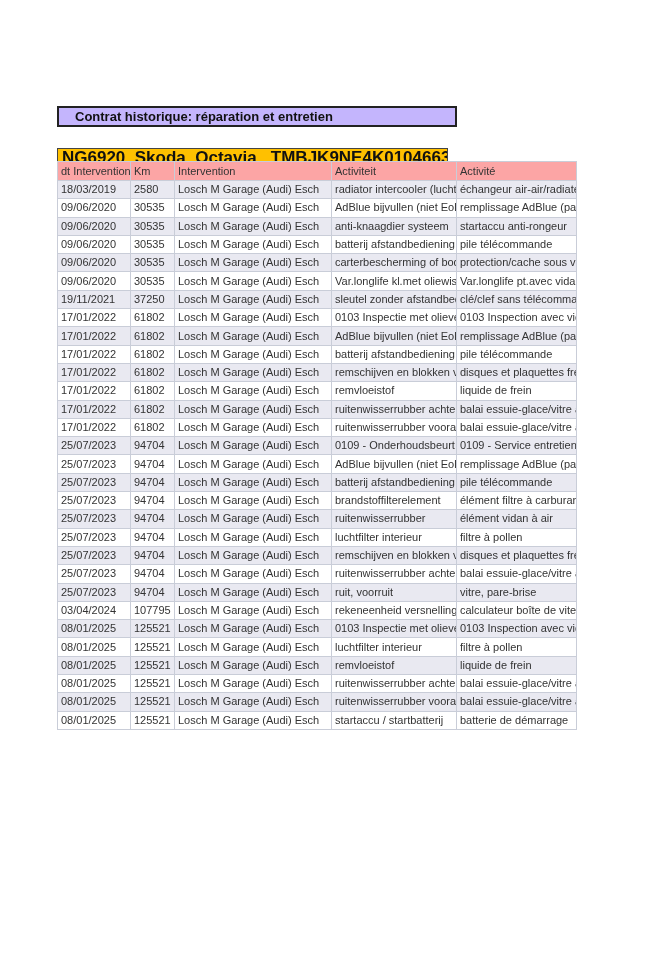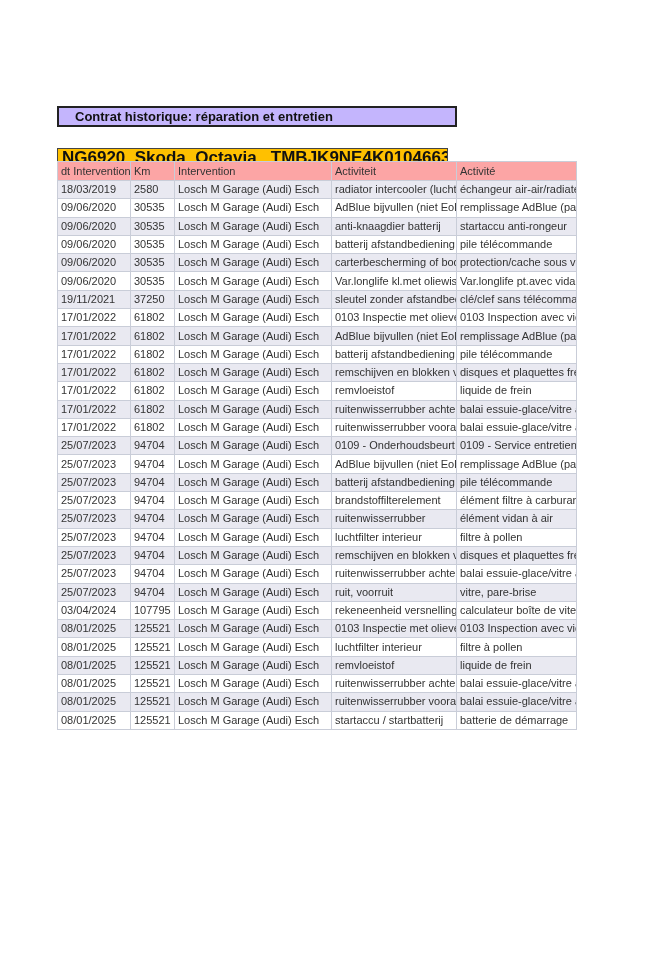--- a/index.html
+++ b/index.html
@@ -120,21 +120,21 @@
       <td>30535</td>
       <td>Losch M Garage (Audi) Esch</td>
       <td>AdBlue bijvullen (niet Eolys</td>
       <td>remplissage AdBlue (pas</td>
     </tr>
 
     <tr>
       <td>09/06/2020</td>
       <td>30535</td>
       <td>Losch M Garage (Audi) Esch</td>
-      <td>anti-knaagdier batterij</td>
+      <td>anti-knaagdier systeem</td>
       <td>startaccu anti-rongeur</td>
     </tr>
 
     <tr>
       <td>09/06/2020</td>
       <td>30535</td>
       <td>Losch M Garage (Audi) Esch</td>
       <td>batterij afstandbediening</td>
       <td>pile télécommande</td>
     </tr>

